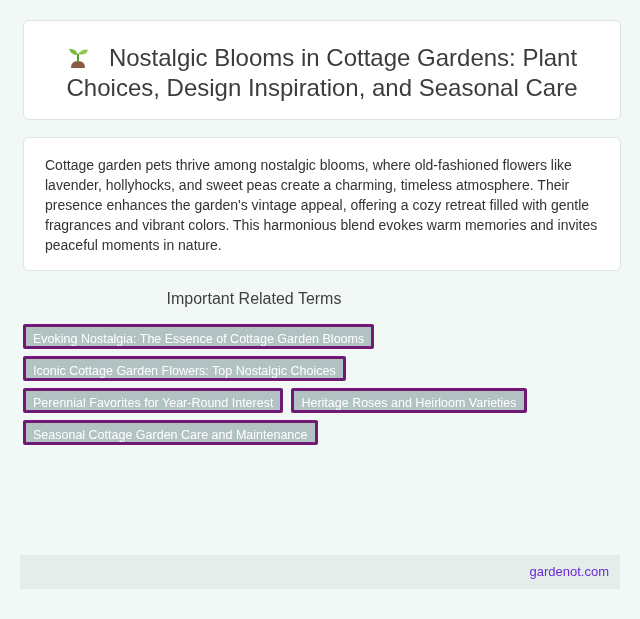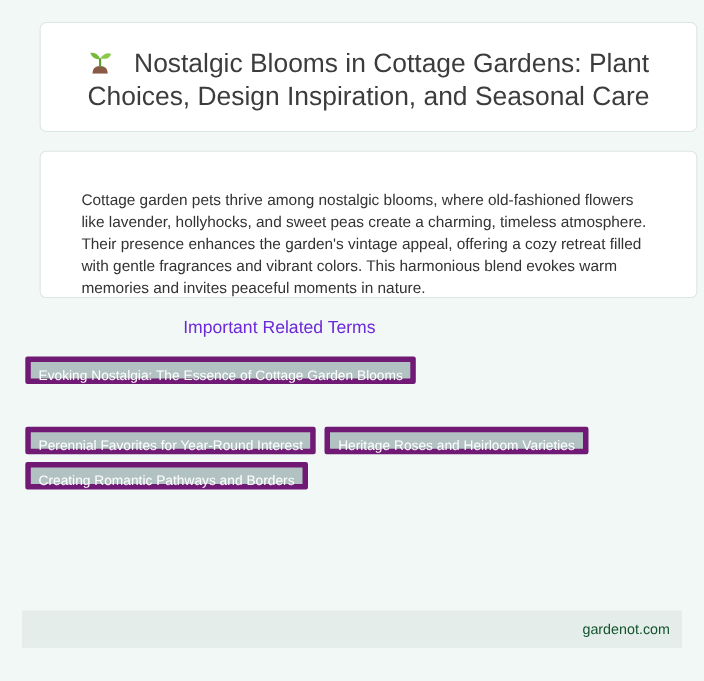--- a/index.html
+++ b/index.html
@@ -2,52 +2,52 @@
 <html><head>
 <meta charset="utf-8">
 <style>
   html, body { margin:0; padding:0; }
   body {
     width:640px; height:619px; background:#f1f8f6;
     font-family:"Liberation Sans", sans-serif; color:#333;
     position:relative; overflow:hidden;
   }
   .card {
-    position:absolute; left:36px; width:598px;
+    position:absolute; left:23px; width:598px;
     background:#ffffff; border:1px solid #dde6e4; border-radius:6px;
     box-sizing:border-box;
   }
   .title-card { top:20px; height:100px; }
   .title {
     margin:0; padding:0; position:absolute; left:0; right:0; top:22px;
     text-align:center; font-size:24px; line-height:30px; color:#3c3c3c; font-weight:normal;
   }
   .sprout { display:inline-block; width:22px; height:22px; vertical-align:-2px; margin-right:20px; }
   .desc-card { top:137px; height:134px; }
   .desc {
     position:absolute; left:21px; right:20px; top:17px;
-    font-size:14px; line-height:20px; color:#333; margin:16px;
+    font-size:14px; line-height:20px; color:#333; margin:0;
   }
   .terms-heading {
     position:absolute; top:290px; left:0; width:508px; text-align:center;
-    font-size:16px; color:#6d28d9; margin:0; font-weight:normal;
+    font-size:16px; color:#404040; margin:0; font-weight:normal;
   }
   .tags { position:absolute; left:23px; top:324px; width:600px; }
   .tag-row { display:flex; gap:8px; margin-bottom:7px; height:25px; }
   .tag {
     background:#b2c1c1; color:#fff; font-size:12.5px; height:25px; line-height:25px;
     padding:0 7px; border-radius:2px; white-space:nowrap; box-sizing:border-box;
-    border:5px solid #701a75;
+    border:3px solid #701a75;
   }
   .footer {
     position:absolute; left:20px; top:555px; width:600px; height:34px;
     background:#e4edea; 
   }
   .footer span {
-    position:absolute; right:11px; top:9px; font-size:13px; color:#14532d;
+    position:absolute; right:11px; top:9px; font-size:13px; color:#6d28d9;
   }
 </style>
 </head>
 <body>
 
 <div class="card title-card">
   <h1 class="title">
     <svg class="sprout" viewBox="0 0 22 22">
       <path d="M4 22 Q4 15 11 15 Q18 15 18 22 Z" fill="#8a5a44"></path>
       <path d="M11 16 L11 8" stroke="#5a9e2f" stroke-width="2"></path>
@@ -61,25 +61,26 @@
   <p class="desc">Cottage garden pets thrive among nostalgic blooms, where old-fashioned flowers like lavender, hollyhocks, and sweet peas create a charming, timeless atmosphere. Their presence enhances the garden's vintage appeal, offering a cozy retreat filled with gentle fragrances and vibrant colors. This harmonious blend evokes warm memories and invites peaceful moments in nature.</p>
 </div>
 
 <h2 class="terms-heading">Important Related Terms</h2>
 
 <div class="tags">
   <div class="tag-row">
     <span class="tag">Evoking Nostalgia: The Essence of Cottage Garden Blooms</span>
   </div>
   <div class="tag-row">
+    <span class="tag">Iconic Cottage Garden Flowers: Top Nostalgic Choices</span>
   </div>
   <div class="tag-row">
     <span class="tag">Perennial Favorites for Year-Round Interest</span>
     <span class="tag">Heritage Roses and Heirloom Varieties</span>
   </div>
   <div class="tag-row">
-    <span class="tag">Creating Romantic Pathways and Borders</span>
+    <span class="tag">Seasonal Cottage Garden Care and Maintenance</span>
   </div>
 </div>
 
 <div class="footer">
   <span>gardenot.com</span>
 </div>
 
 </body></html>

